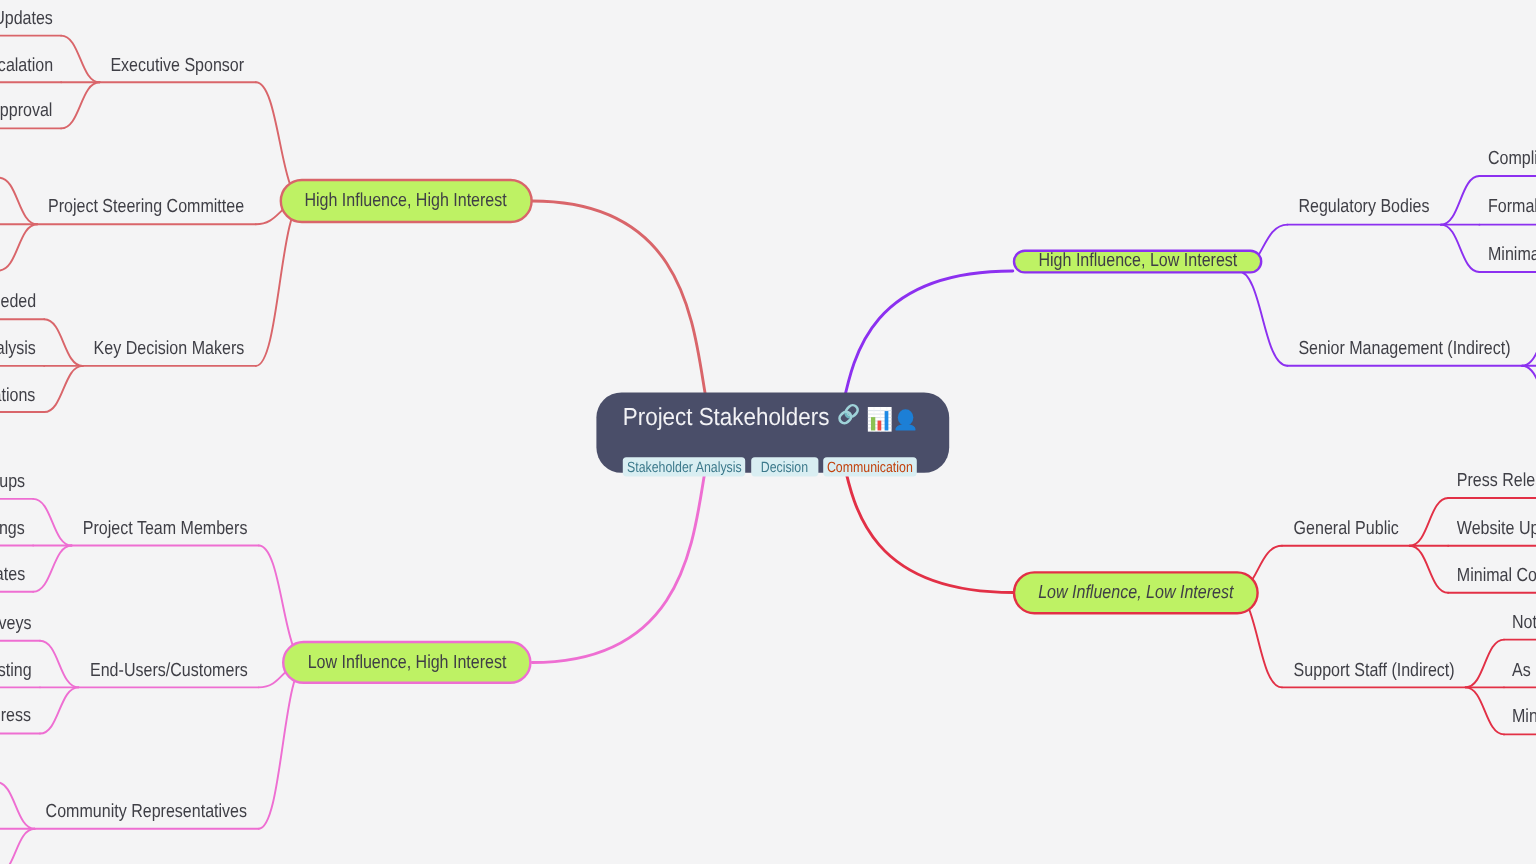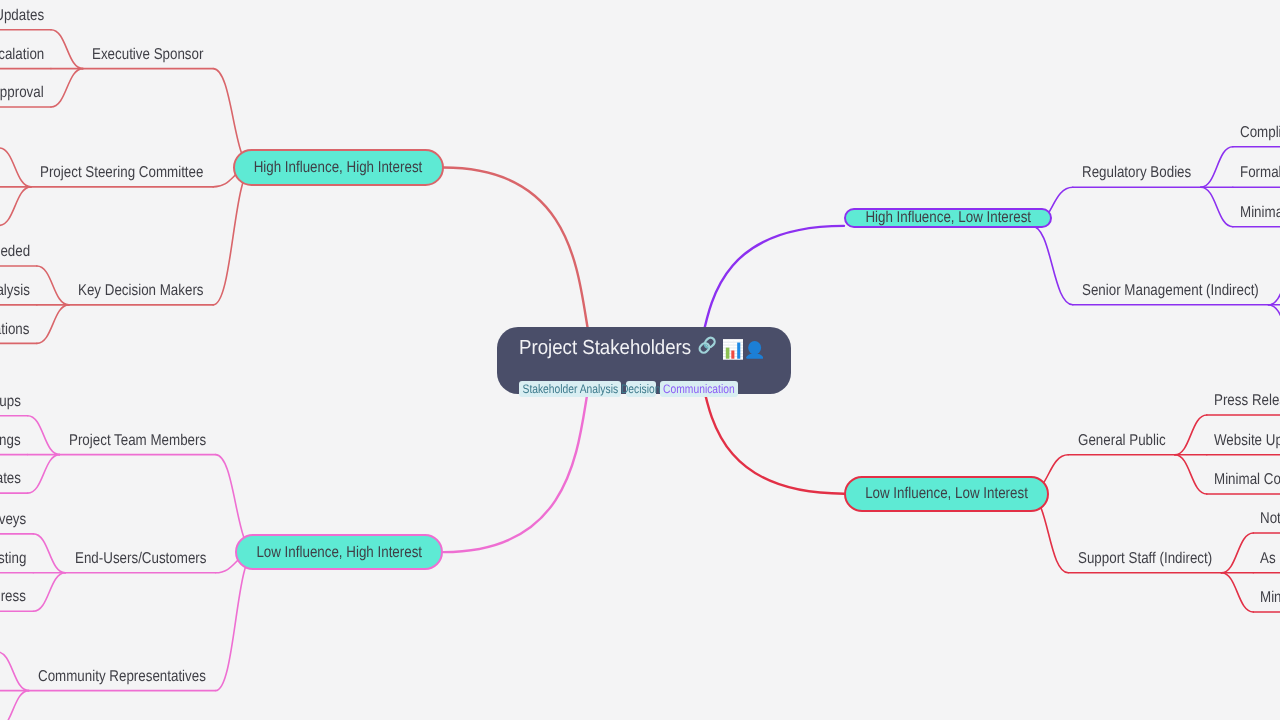--- a/index.html
+++ b/index.html
@@ -12,21 +12,21 @@
     text-rendering:geometricPrecision;
   }
   #stage{position:absolute;inset:0;width:1280px;height:720px;will-change:transform;}
   svg#wires{position:absolute;left:0;top:0;width:1280px;height:720px;}
   .node-label{
     position:absolute;white-space:nowrap;color:#3f3f46;
     font-size:15.7px;line-height:1;letter-spacing:0;
     transform-origin:0 0;
   }
   .pill{
-    position:absolute;box-sizing:border-box;background:#5eead4;
+    position:absolute;box-sizing:border-box;background:#bef264;
     border-style:solid;border-radius:999px;
     display:flex;align-items:center;justify-content:center;
   }
   .pill span{font-size:15.7px;color:#3f3f46;white-space:nowrap;line-height:1;display:inline-block;transform-origin:50% 50%;}
   #root-node{
     position:absolute;box-sizing:border-box;background:#4a4e69;
     border-radius:21px;
   }
   #root-title-row{position:absolute;}
   #root-title{
@@ -156,24 +156,24 @@
       </svg>
       <svg id="ic-person" class="ic" viewBox="0 0 100 100" width="17.3" height="20.2" style="position: absolute; left: 226.8px; top: 1.2587px;">
         <ellipse cx="50" cy="37" rx="37.5" ry="39" fill="#1c7fd6"></ellipse>
         <path d="M50 68C27 68 4 79 0.6 93.5 -0.2 96.9 1.9 100 5.4 100h89.2c3.5 0 5.6-3.1 4.8-6.5C96 79 73 68 50 68z" fill="#1c7fd6"></path>
       </svg>
     </div>
     <div id="root-tags" style="left: 22.4px; top: 42px;">
         <span class="tag" style="width: 102.171px; height: 16.2px; margin-right: 4.2px; background: rgb(217, 238, 242); color: rgb(61, 122, 140);">
           <i style="font-size: 12.35px; transform: scaleX(0.834); width: 114.594px;">Stakeholder Analysis</i>
         </span>
-        <span class="tag" style="width: 30px; height: 16.2px; margin-right: 4.2px; background: rgb(217, 238, 242); color: rgb(61, 122, 140);">
+        <span class="tag" style="width: 56px; height: 16.2px; margin-right: 4.2px; background: rgb(217, 238, 242); color: rgb(61, 122, 140);">
           <i style="font-size: 12.35px; transform: scaleX(0.834); width: 47.3438px;">Decision</i>
         </span>
-        <span class="tag" style="width: 78.1285px; height: 16.2px; margin-right: 4.2px; background: rgb(217, 238, 242); color: #8b5cf6;">
+        <span class="tag" style="width: 78.1285px; height: 16.2px; margin-right: 4.2px; background: rgb(217, 238, 242); color: #c2410c;">
           <i style="font-size: 12.35px; transform: scaleX(0.834); width: 85.7656px;">Communication</i>
         </span>
       </div>
   </div>
 <div class="pill" style="left: 232.7px; top: 149.1px; width: 210.9px; height: 36.8px; border-color: rgb(217, 101, 106); border-width: 2px;">
       <span style="font-size: 15.7px; transform: scaleX(0.852); margin-top: 0.6px;">High Influence, High Interest</span>
     </div>
     <div class="node-label" style="left: 92.3477px; top: 46.7192px; transform: scaleX(0.852); font-size: 15.7px;">Executive Sponsor</div>
     <div class="node-label" style="left: -53.227px; top: 7.81924px; transform: scaleX(0.852); font-size: 15.7px;">Weekly Updates</div>
     <div class="node-label" style="left: -56.4353px; top: 46.7192px; transform: scaleX(0.852); font-size: 15.7px;">Direct Escalation</div>
@@ -196,21 +196,21 @@
     <div class="node-label" style="left: -89.6729px; top: 589.419px; transform: scaleX(0.852); font-size: 15.7px;">Feedback Progress</div>
     <div class="node-label" style="left: 38.3161px; top: 668.719px; transform: scaleX(0.852); font-size: 15.7px;">Community Representatives</div>
     <div class="pill" style="left: 844px; top: 207.6px; width: 207.8px; height: 20px; border-color: rgb(140, 48, 240); border-width: 2px;">
       <span style="font-size: 15.7px; transform: scaleX(0.852); margin-top: 0.6px;">High Influence, Low Interest</span>
     </div>
     <div class="node-label" style="left: 1082.2px; top: 165.319px; transform: scaleX(0.852); font-size: 15.7px;">Regulatory Bodies</div>
     <div class="node-label" style="left: 1239.93px; top: 124.819px; transform: scaleX(0.852); font-size: 15.7px;">Compliance Reports</div>
     <div class="node-label" style="left: 1239.93px; top: 165.319px; transform: scaleX(0.852); font-size: 15.7px;">Formal Documentation</div>
     <div class="node-label" style="left: 1239.93px; top: 204.819px; transform: scaleX(0.852); font-size: 15.7px;">Minimal Engagement</div>
     <div class="node-label" style="left: 1082.2px; top: 282.919px; transform: scaleX(0.852); font-size: 15.7px;">Senior Management (Indirect)</div>
-    <div class="pill" style="left: 844.1px; top: 475.5px; width: 204.7px; height: 36.4px; border-color: rgb(226, 48, 70); border-width: 2px;">
+    <div class="pill" style="left: 844.1px; top: 475.5px; width: 204.7px; height: 36.4px; border-color: rgb(226, 48, 70); border-width: 2px; font-style: italic;">
       <span style="font-size: 15.7px; transform: scaleX(0.852); margin-top: 0.6px;">Low Influence, Low Interest</span>
     </div>
     <div class="node-label" style="left: 1077.7px; top: 432.919px; transform: scaleX(0.852); font-size: 15.7px;">General Public</div>
     <div class="node-label" style="left: 1213.88px; top: 393.119px; transform: scaleX(0.852); font-size: 15.7px;">Press Releases</div>
     <div class="node-label" style="left: 1213.88px; top: 432.919px; transform: scaleX(0.852); font-size: 15.7px;">Website Updates</div>
     <div class="node-label" style="left: 1213.88px; top: 472.119px; transform: scaleX(0.852); font-size: 15.7px;">Minimal Consultation</div>
     <div class="node-label" style="left: 1077.7px; top: 550.919px; transform: scaleX(0.852); font-size: 15.7px;">Support Staff (Indirect)</div>
     <div class="node-label" style="left: 1260.43px; top: 511.119px; transform: scaleX(0.852); font-size: 15.7px;">Notifications</div>
     <div class="node-label" style="left: 1260.43px; top: 550.919px; transform: scaleX(0.852); font-size: 15.7px;">As Required</div>
     <div class="node-label" style="left: 1260.43px; top: 590.119px; transform: scaleX(0.852); font-size: 15.7px;">Minimal Input</div>

